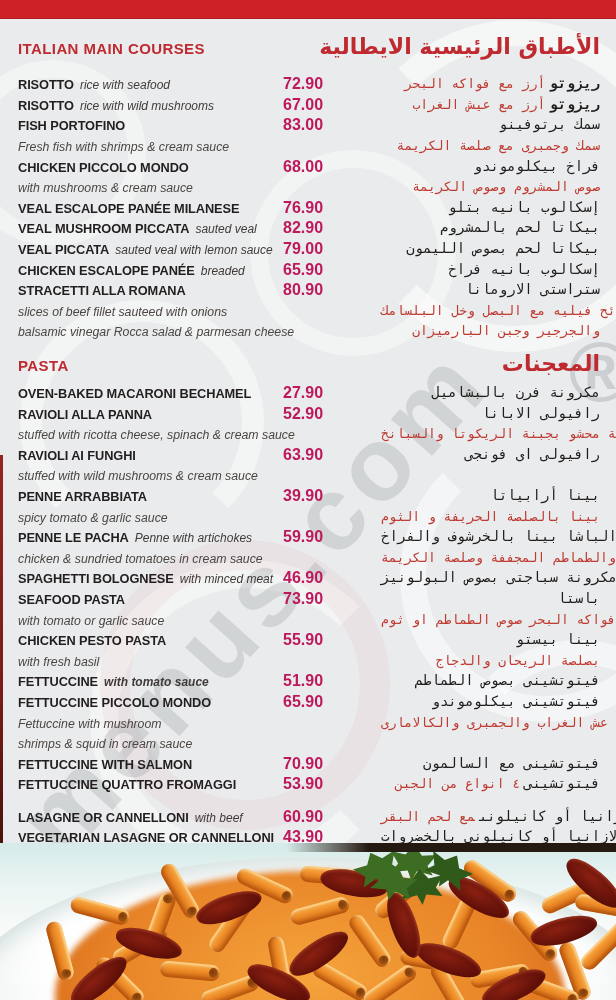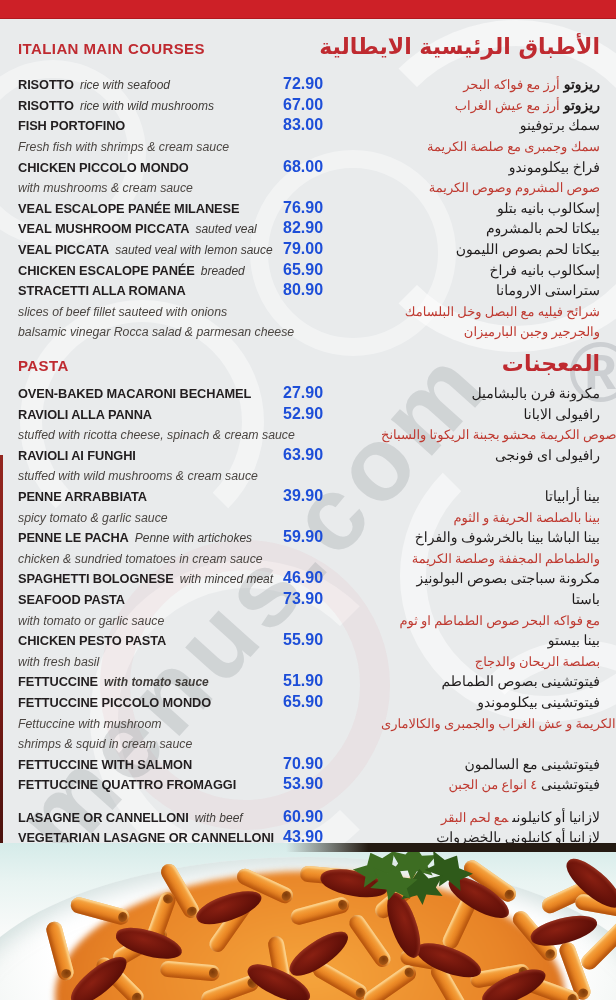--- a/index.html
+++ b/index.html
@@ -33,22 +33,22 @@
   .sh-en{font-size:15px;font-weight:bold;color:#bf2a30;letter-spacing:.4px;}
   .sh-ar{font-family:"DejaVu Sans",sans-serif;font-size:22px;font-weight:bold;color:#bf2a30;direction:rtl;}
 
   .row{display:flex;align-items:center;height:20.6px;padding:0 16px 0 18px;}
   .gap-row{height:12px;}
   .en-block{width:265px;flex:none;white-space:nowrap;overflow:visible;}
   .en-name{font-size:12.8px;font-weight:bold;color:#221e1f;letter-spacing:-.1px;}
   .en-note{font-size:12px;font-style:italic;color:#3f3b38;margin-left:6px;}
   .en-note.b{font-weight:bold;}
   .en-desc{font-size:12.3px;font-style:italic;color:#4b4642;}
-  .price{width:50px;flex:none;font-size:16px;font-weight:bold;color:#1d4ed8;}
-  .ar-block{flex:1;direction:rtl;text-align:right;font-family:Liberation Serif, serif;white-space:nowrap;margin-left:48px;}
+  .price{width:50px;flex:none;font-size:16px;font-weight:bold;color:#be185d;}
+  .ar-block{flex:1;direction:rtl;text-align:right;font-family:Liberation Mono, monospace;white-space:nowrap;margin-left:48px;}
   .ar-name{font-size:14px;color:#1f1c1c;}
   .ar-name.b{font-weight:bold;}
   .ar-red{font-size:13px;color:#bf3a31;margin-right:4px;}
   .ar-desc{font-size:13px;color:#bf3a31;}
 
   
   .photo{position:absolute;left:0;top:843px;width:616px;height:157px;overflow:hidden;z-index:5;
     background:linear-gradient(180deg,#d5ebe9 0%,#e9f4f2 25%,#f8faf9 55%,#ffffff 100%);}
   .darkstrip{position:absolute;top:0;right:0;width:330px;height:9px;
     background:linear-gradient(90deg,rgba(35,25,18,0),#241a12 25%,#241a12);}

